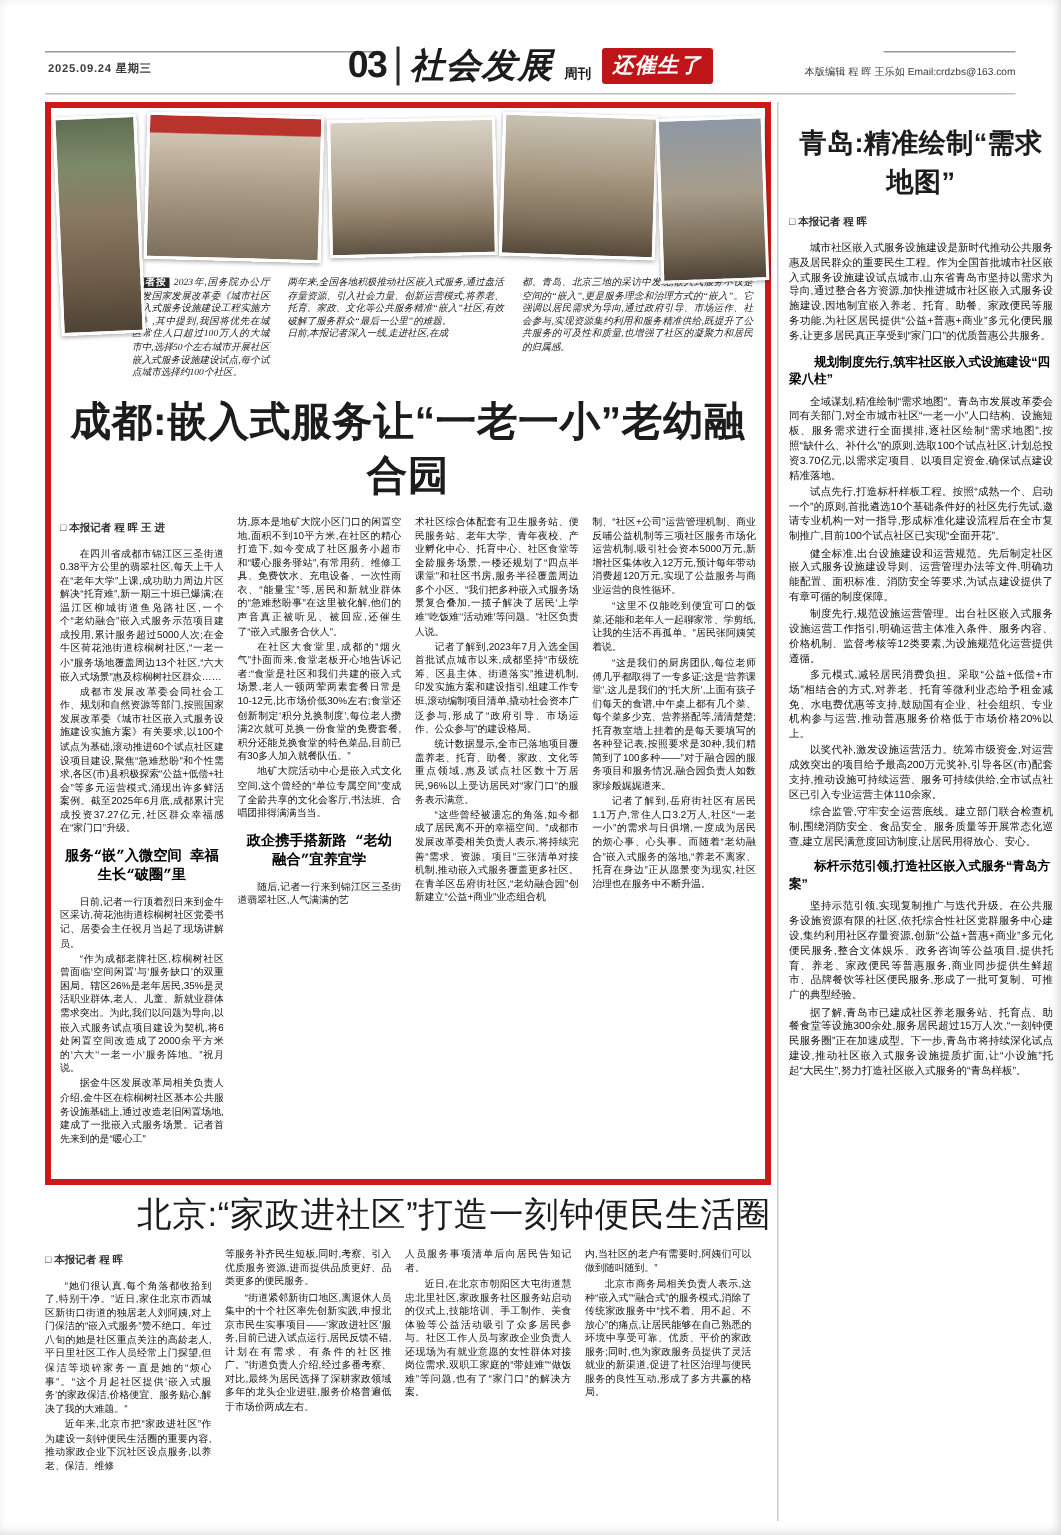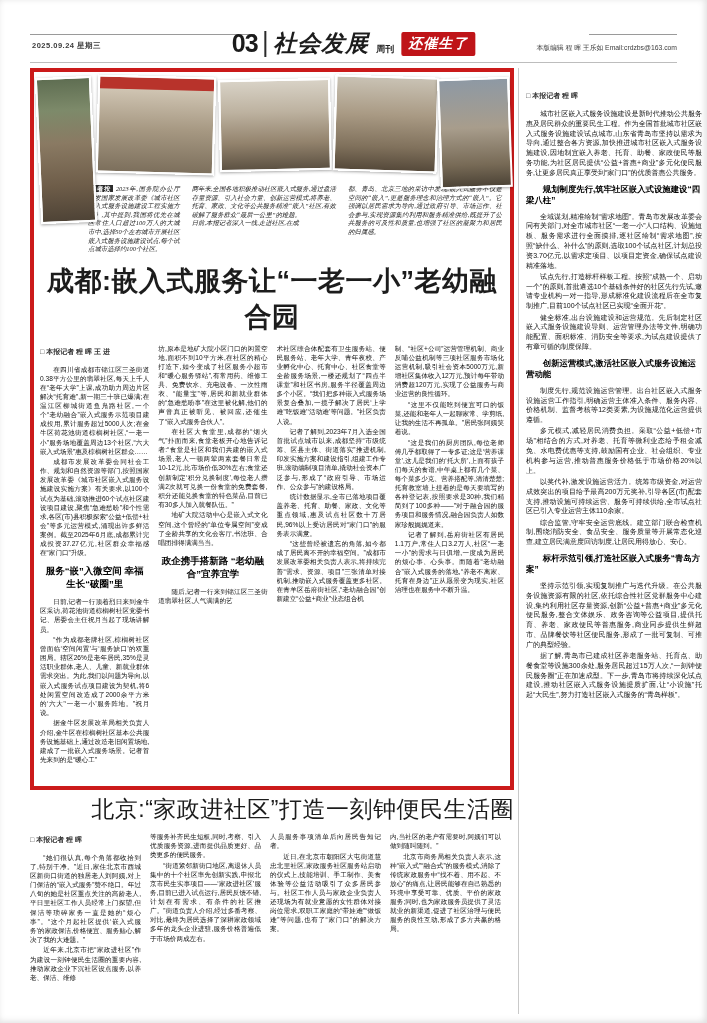--- a/index.html
+++ b/index.html
@@ -56,21 +56,21 @@
   .ed-note .c2{width:148px;}
   .ed-note .c3{width:158px;}
   .ed-label{font-weight:bold;font-style:normal;background:#2b2b2b;color:#fff;padding:0 2px;margin-right:3px;}
   .cd-headline{margin-top:9px;text-align:center;font-size:27px;font-weight:900;letter-spacing:.5px;
     font-family:"Liberation Sans",sans-serif;}
   .cd-cols{display:flex;gap:9px;margin:9px 6px 0;height:468px;overflow:hidden;}
   .cd-col{width:111px;overflow:hidden;}
   .byline{font-size:7px;font-weight:bold;color:#333;margin:3px 0 8px;}
   .para{font-size:6.6px;line-height:9.1px;text-align:justify;text-indent:2em;margin:0 0 1.5px;color:#111;}
   .para.ni{text-indent:0;}
-  .subhead{text-align:center;font-weight:900;font-size:9.5px;line-height:13px;margin:7px 2px;color:#000;}
+  .subhead{text-align:center;font-weight:900;font-size:9.5px;line-height:13px;margin:7px 2px;color:#000;font-family:Liberation Mono, monospace;}
   .subheadq{font-weight:900;font-size:8.4px;line-height:11.5px;margin:6px 0 5px;text-indent:2em;color:#000;}
 
   
   .vdivider{position:absolute;left:518px;top:68px;width:1px;height:946px;background:#c9c9c9;}
 
   
   .qingdao{position:absolute;left:526px;top:82px;width:176px;height:932px;overflow:hidden;}
   .qd-headline{font-size:18px;line-height:26px;font-weight:900;text-align:center;letter-spacing:.3px;}
   .qd-byline{font-size:7px;font-weight:bold;color:#333;margin:9px 0 8px;}
   .qingdao .para{font-size:7px;line-height:9.8px;}
@@ -155,29 +155,29 @@
             <div class="para">记者了解到,岳府街社区有居民1.1万户,常住人口3.2万人,社区“一老一小”的需求与日俱增,一度成为居民的烦心事、心头事。而随着“老幼融合”嵌入式服务的落地,“养老不离家、托育在身边”正从愿景变为现实,社区治理也在服务中不断升温。</div>
           </div>
       </div>
     </div>
   </div>
 
   <div class="vdivider"></div>
 
   <div class="qingdao">
     <div class="qd-headline">
+      <div>青岛:精准绘制“需求地图”</div>
     </div>
     <div class="qd-byline">□ 本报记者 程 晖</div>
     <div>
         <div class="para">城市社区嵌入式服务设施建设是新时代推动公共服务惠及居民群众的重要民生工程。作为全国首批城市社区嵌入式服务设施建设试点城市,山东省青岛市坚持以需求为导向,通过整合各方资源,加快推进城市社区嵌入式服务设施建设,因地制宜嵌入养老、托育、助餐、家政便民等服务功能,为社区居民提供“公益+普惠+商业”多元化便民服务,让更多居民真正享受到“家门口”的优质普惠公共服务。</div>
         <div class="subheadq">规划制度先行,筑牢社区嵌入式设施建设“四梁八柱”</div>
         <div class="para">全域谋划,精准绘制“需求地图”。青岛市发展改革委会同有关部门,对全市城市社区“一老一小”人口结构、设施短板、服务需求进行全面摸排,逐社区绘制“需求地图”,按照“缺什么、补什么”的原则,选取100个试点社区,计划总投资3.70亿元,以需求定项目、以项目定资金,确保试点建设精准落地。</div>
         <div class="para">试点先行,打造标杆样板工程。按照“成熟一个、启动一个”的原则,首批遴选10个基础条件好的社区先行先试,邀请专业机构一对一指导,形成标准化建设流程后在全市复制推广,目前100个试点社区已实现“全面开花”。</div>
         <div class="para">健全标准,出台设施建设和运营规范。先后制定社区嵌入式服务设施建设导则、运营管理办法等文件,明确功能配置、面积标准、消防安全等要求,为试点建设提供了有章可循的制度保障。</div>
-        <div class="subheadq">创新运营模式,激活社区嵌入式服务设施运营动能</div>
         <div class="para">制度先行,规范设施运营管理。出台社区嵌入式服务设施运营工作指引,明确运营主体准入条件、服务内容、价格机制、监督考核等12类要素,为设施规范化运营提供遵循。</div>
         <div class="para">多元模式,减轻居民消费负担。采取“公益+低偿+市场”相结合的方式,对养老、托育等微利业态给予租金减免、水电费优惠等支持,鼓励国有企业、社会组织、专业机构参与运营,推动普惠服务价格低于市场价格20%以上。</div>
         <div class="para">以奖代补,激发设施运营活力。统筹市级资金,对运营成效突出的项目给予最高200万元奖补,引导各区(市)配套支持,推动设施可持续运营、服务可持续供给,全市试点社区已引入专业运营主体110余家。</div>
         <div class="para">综合监管,守牢安全运营底线。建立部门联合检查机制,围绕消防安全、食品安全、服务质量等开展常态化巡查,建立居民满意度回访制度,让居民用得放心、安心。</div>
         <div class="subheadq">标杆示范引领,打造社区嵌入式服务“青岛方案”</div>
         <div class="para">坚持示范引领,实现复制推广与迭代升级。在公共服务设施资源有限的社区,依托综合性社区党群服务中心建设,集约利用社区存量资源,创新“公益+普惠+商业”多元化便民服务,整合文体娱乐、政务咨询等公益项目,提供托育、养老、家政便民等普惠服务,商业同步提供生鲜超市、品牌餐饮等社区便民服务,形成了一批可复制、可推广的典型经验。</div>
         <div class="para">据了解,青岛市已建成社区养老服务站、托育点、助餐食堂等设施300余处,服务居民超过15万人次,“一刻钟便民服务圈”正在加速成型。下一步,青岛市将持续深化试点建设,推动社区嵌入式服务设施提质扩面,让“小设施”托起“大民生”,努力打造社区嵌入式服务的“青岛样板”。</div>
       </div>
   </div>
 

